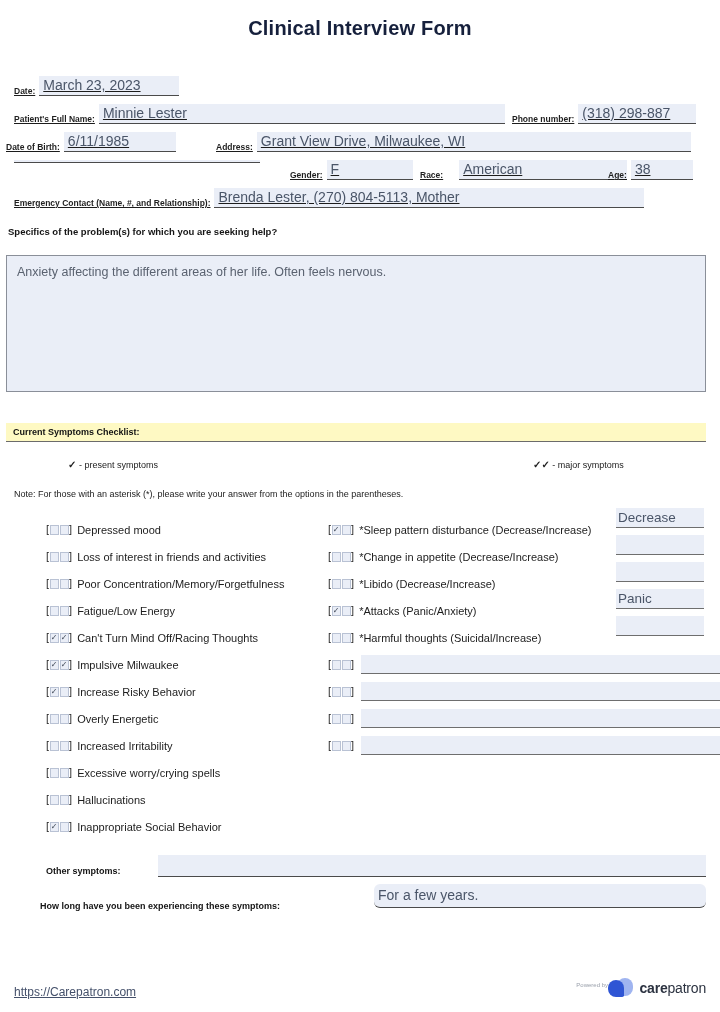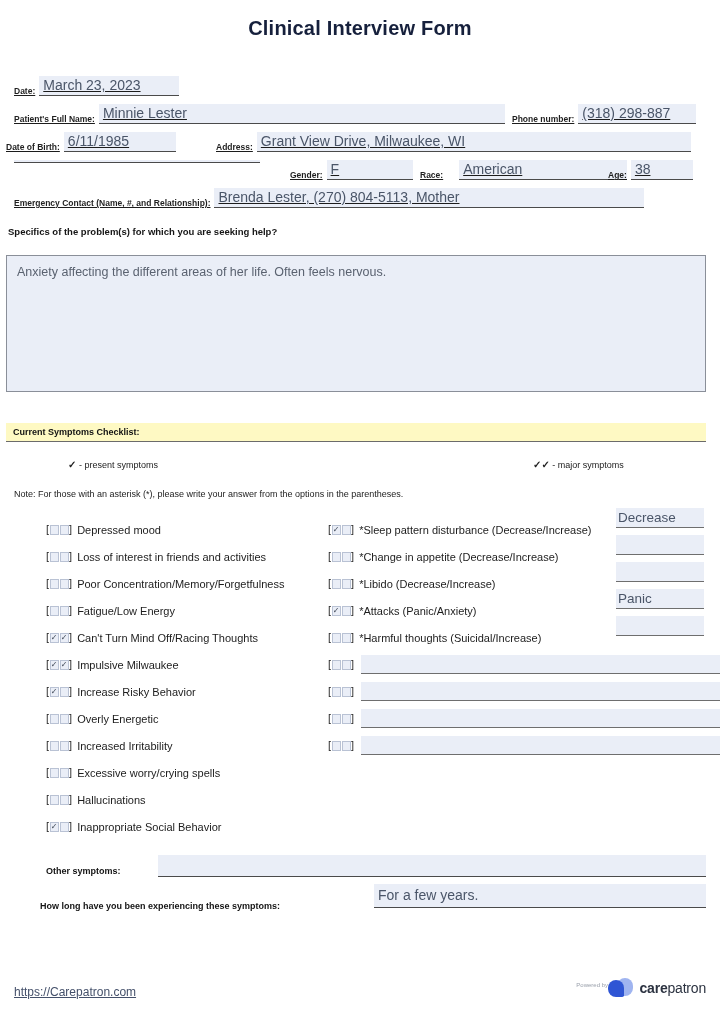--- a/index.html
+++ b/index.html
@@ -487,21 +487,21 @@
       <div class="ansline" style="position: absolute; left: 0px; top: 27px;"></div>
       <div class="ansline" style="position: absolute; left: 0px; top: 54px;"></div>
       <div class="ansline" style="position: absolute; left: 0px; top: 81px;">Panic</div>
       <div class="ansline" style="position: absolute; left: 0px; top: 108px;"></div>
     </div>
 
   <div class="bottom-lbl" style="left:46px; top:866px;">Other symptoms:</div>
   <div class="fld empty" style="position:absolute; left:158px; top:855px; width:548px; height:22px;"></div>
 
   <div class="bottom-lbl" style="left:40px; top:901px;">How long have you been experiencing these symptoms:</div>
-  <div class="fld" style="position:absolute; left:374px; top:884px; width:332px; height:24px; font-size:14px; line-height:21px;">For a few years.</div>
+  <div class="fld" style="position:absolute; left:374px; top:884px; width:332px; height:24px; font-size:14px; line-height:21px;border-radius:6px;">For a few years.</div>
 
   <a class="footer-url" href="#">https://Carepatron.com</a>
   <div class="powered">Powered by</div>
   <div class="logo">
     <span class="logo-mark">
       <span class="b1"></span>
         <span class="b2"></span>
     </span>
     <span class="logo-text"><b>care</b><span>patron</span></span>
   </div>

